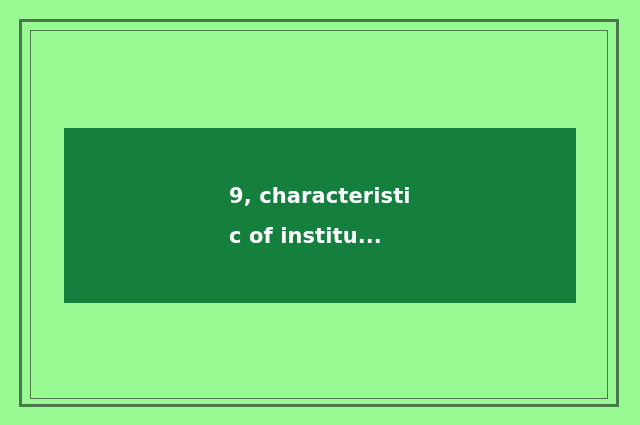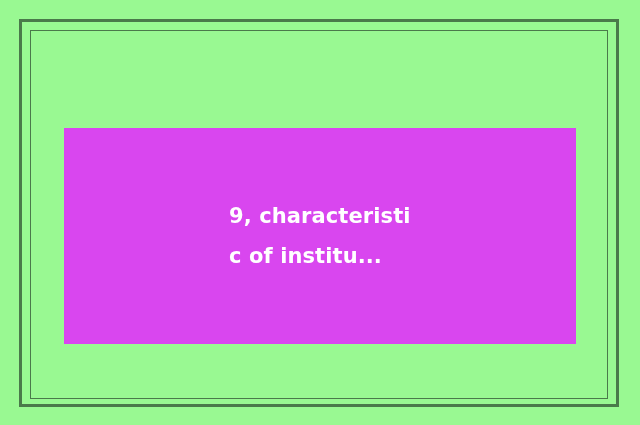--- a/index.html
+++ b/index.html
@@ -42,22 +42,22 @@
     border: 1px solid #4a7a4a;
     box-sizing: border-box;
   }
 
   
   #caption-panel {
     position: absolute;
     left: 64px;
     top: 128px;
     width: 512px;
-    height: 216px;
-    background: #d946ef;
+    height: 175px;
+    background: #15803d;
     box-sizing: border-box;
     display: flex;
     align-items: center;
     justify-content: center;
   }
 
   #caption-text {
     color: #ffffff;
     font-family: "DejaVu Sans", sans-serif;
     font-weight: bold;

